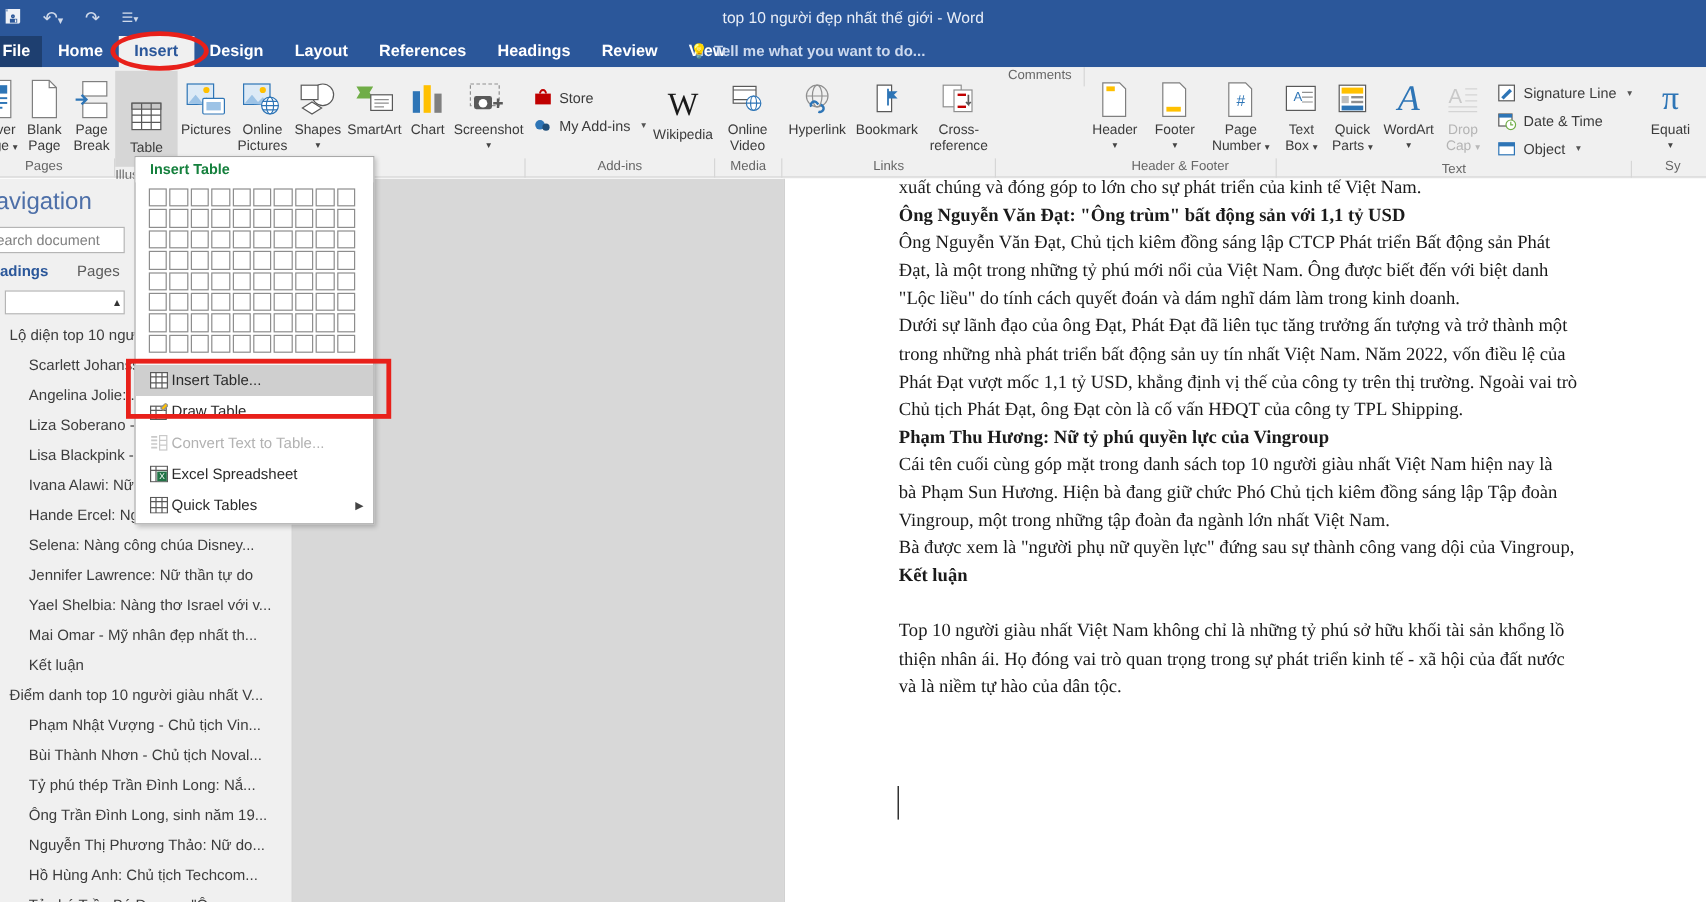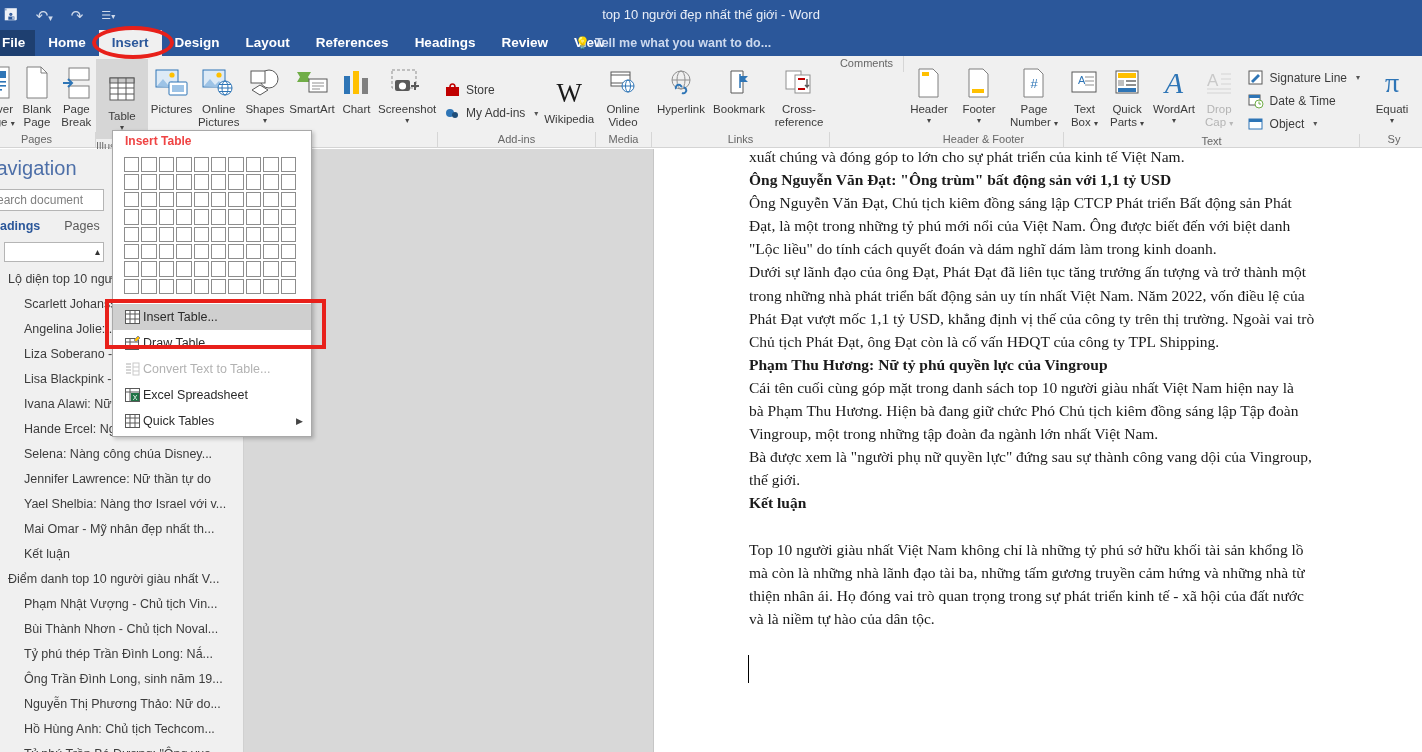--- a/index.html
+++ b/index.html
@@ -122,21 +122,21 @@
   .caret-doc { position: absolute; left: 748px; top: 655px; width: 1px; height: 28px; background: #000; }
 
   
   .tbl-menu {
     position: absolute; left: 112px; top: 130px; width: 200px; height: 307px;
     background: #ffffff; border: 1px solid #a9a9a9; box-shadow: 2px 2px 4px rgba(0,0,0,.22);
     z-index: 40;
   }
   .tbl-menu-hd {
     height: 21px; line-height: 21px; padding-left: 12px;
-    font-size: 12px; font-weight: bold; color: #ef4444; background: #ffffff;
+    font-size: 12px; font-weight: bold; color: #15803d; background: #ffffff;
   }
   .grid-wrap { padding: 4px 0 0 10px; }
   .grid { display: grid; grid-template-columns: repeat(10, 17.4px); grid-auto-rows: 17.4px; }
   .cell { border: 1px solid #8d8d8d; background: #ffffff; margin: 1px; }
   .menu-sep { height: 1px; background: #e0e0e0; margin: 4px 2px; }
   .mi {
     display: flex; align-items: center; height: 26px; padding-left: 8px;
     font-size: 12.5px; color: #2a2a2a; cursor: default;
   }
   .mi.hl { background: #cfcfcf; }
@@ -221,21 +221,21 @@
                 </svg>
             </div>
             <div class="big-lbl">Page<br>Break</div>
           </div>
         </div>
         <div class="rb-group-label">Pages</div>
       </div>
 
       <div class="rb-group" style="width:52px;">
         <div class="rb-group-body">
-          <div class="big-btn pressed" style="height:80px; justify-content:center;">
+          <div class="big-btn pressed" style="height:80px; justify-content:flex-end;">
             <div class="big-ico">
               <svg width="30" height="30" viewBox="0 0 30 30">
                   <rect x="3" y="3" width="24" height="22" fill="#fff" stroke="#595959"></rect>
                   <rect x="3" y="3" width="24" height="5" fill="#c9c9c9" stroke="#595959"></rect>
                   <path d="M11 3 v22 M19 3 v22 M3 13 h24 M3 19 h24" stroke="#595959" fill="none"></path>
                 </svg>
             </div>
             <div class="big-lbl">Table</div>
             <div class="caret">▾</div>
           </div>
@@ -311,21 +311,21 @@
                 </svg>
             </div>
             <div class="big-lbl">Screenshot</div>
             <div class="caret">▾</div>
           </div>
         </div>
         <div class="rb-group-label">ations</div>
       </div>
 
       <div class="rb-group" style="width:158px;">
-        <div class="rb-group-body" style="align-items:center">
+        <div class="rb-group-body" style="align-items:flex-start">
           <div class="small-col" style="padding-top:12px">
             <div class="small-btn">
               <span class="small-ico">
                   <svg width="15" height="15" viewBox="0 0 15 15">
                     <rect x="1" y="4" width="13" height="9" fill="#c00000"></rect>
                     <path d="M5 4 a2.5 3 0 0 1 5 0" fill="none" stroke="#c00000" stroke-width="1.6"></path>
                   </svg>
                 </span>
               <span>Store</span>
             </div>
@@ -578,28 +578,26 @@
       <div class="ln b">Ông Nguyễn Văn Đạt: "Ông trùm" bất động sản với 1,1 tỷ USD</div>
       <div class="ln">Ông Nguyễn Văn Đạt, Chủ tịch kiêm đồng sáng lập CTCP Phát triển Bất động sản Phát</div>
       <div class="ln">Đạt, là một trong những tỷ phú mới nổi của Việt Nam. Ông được biết đến với biệt danh</div>
       <div class="ln">"Lộc liều" do tính cách quyết đoán và dám nghĩ dám làm trong kinh doanh.</div>
       <div class="ln">Dưới sự lãnh đạo của ông Đạt, Phát Đạt đã liên tục tăng trưởng ấn tượng và trở thành một</div>
       <div class="ln">trong những nhà phát triển bất động sản uy tín nhất Việt Nam. Năm 2022, vốn điều lệ của</div>
       <div class="ln">Phát Đạt vượt mốc 1,1 tỷ USD, khẳng định vị thế của công ty trên thị trường. Ngoài vai trò</div>
       <div class="ln">Chủ tịch Phát Đạt, ông Đạt còn là cố vấn HĐQT của công ty TPL Shipping.</div>
       <div class="ln b">Phạm Thu Hương: Nữ tỷ phú quyền lực của Vingroup</div>
       <div class="ln">Cái tên cuối cùng góp mặt trong danh sách top 10 người giàu nhất Việt Nam hiện nay là</div>
-      <div class="ln">bà Phạm Thu Hương. Hiện bà đang giữ chức Phó Chủ tịch kiêm đồng sáng lập Tập đoàn</div>
+      <div class="ln">bà Phạm Sun Hương. Hiện bà đang giữ chức Phó Chủ tịch kiêm đồng sáng lập Tập đoàn</div>
       <div class="ln">Vingroup, một trong những tập đoàn đa ngành lớn nhất Việt Nam.</div>
       <div class="ln">Bà được xem là "người phụ nữ quyền lực" đứng sau sự thành công vang dội của Vingroup,</div>
-      <div class="ln">thế giới.</div>
       <div class="ln b">Kết luận</div>
       <div class="gap"></div>
       <div class="ln">Top 10 người giàu nhất Việt Nam không chỉ là những tỷ phú sở hữu khối tài sản khổng lồ</div>
-      <div class="ln">mà còn là những nhà lãnh đạo tài ba, những tấm gương truyền cảm hứng và những nhà từ</div>
       <div class="ln">thiện nhân ái. Họ đóng vai trò quan trọng trong sự phát triển kinh tế - xã hội của đất nước</div>
       <div class="ln">và là niềm tự hào của dân tộc.</div>
     </div>
   </div>
   <div class="caret-doc"></div>
 
   <div class="tbl-menu">
     <div class="tbl-menu-hd">Insert Table</div>
     <div class="grid-wrap">
       <div class="grid" id="tgrid">

